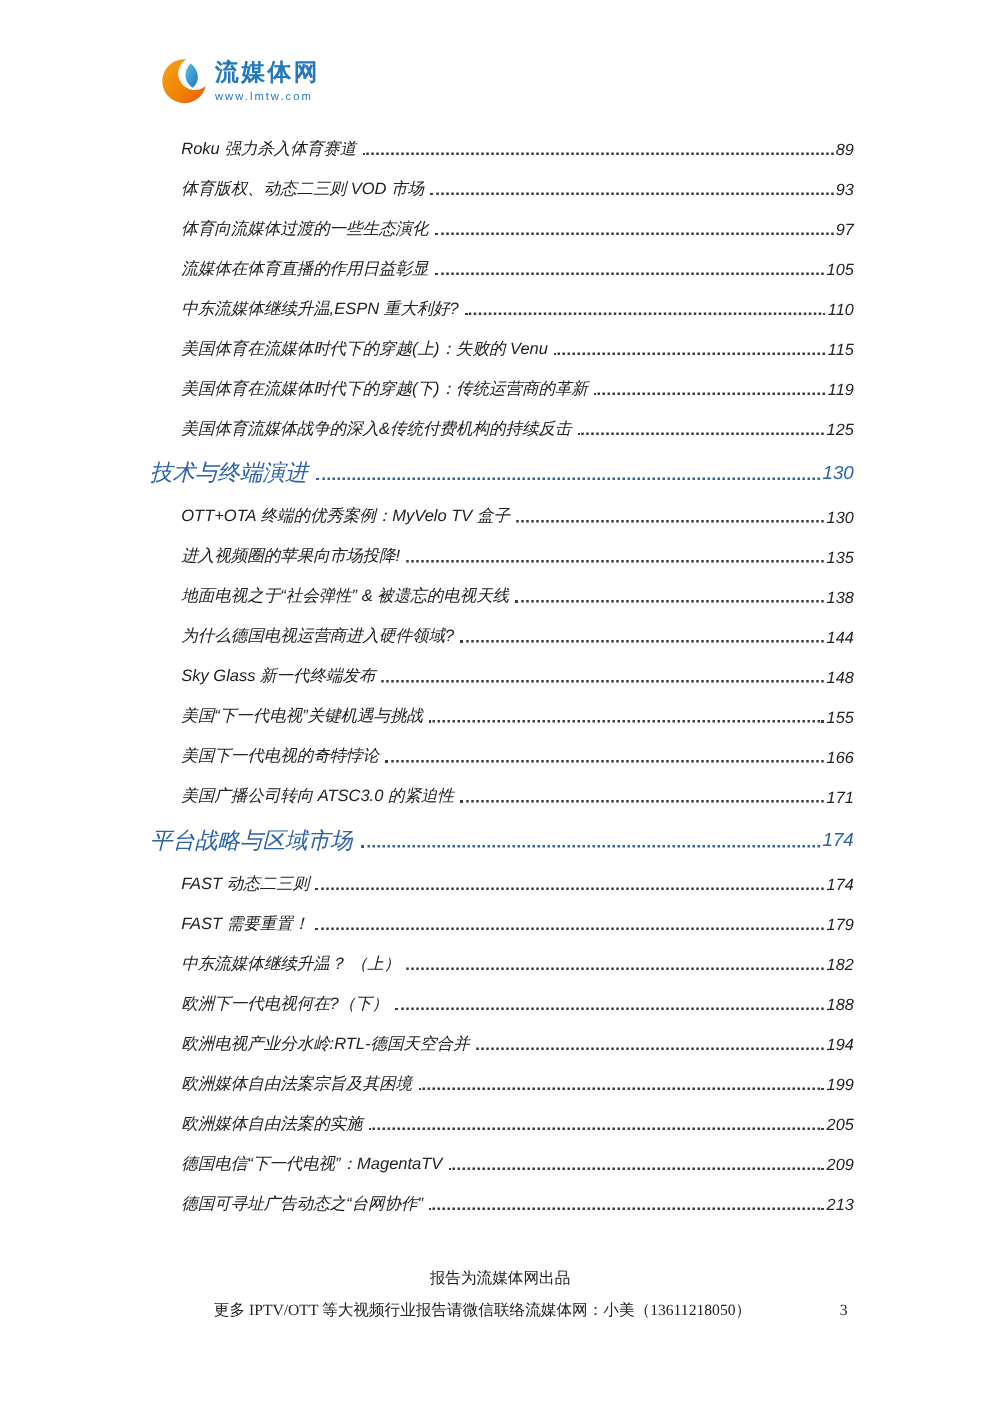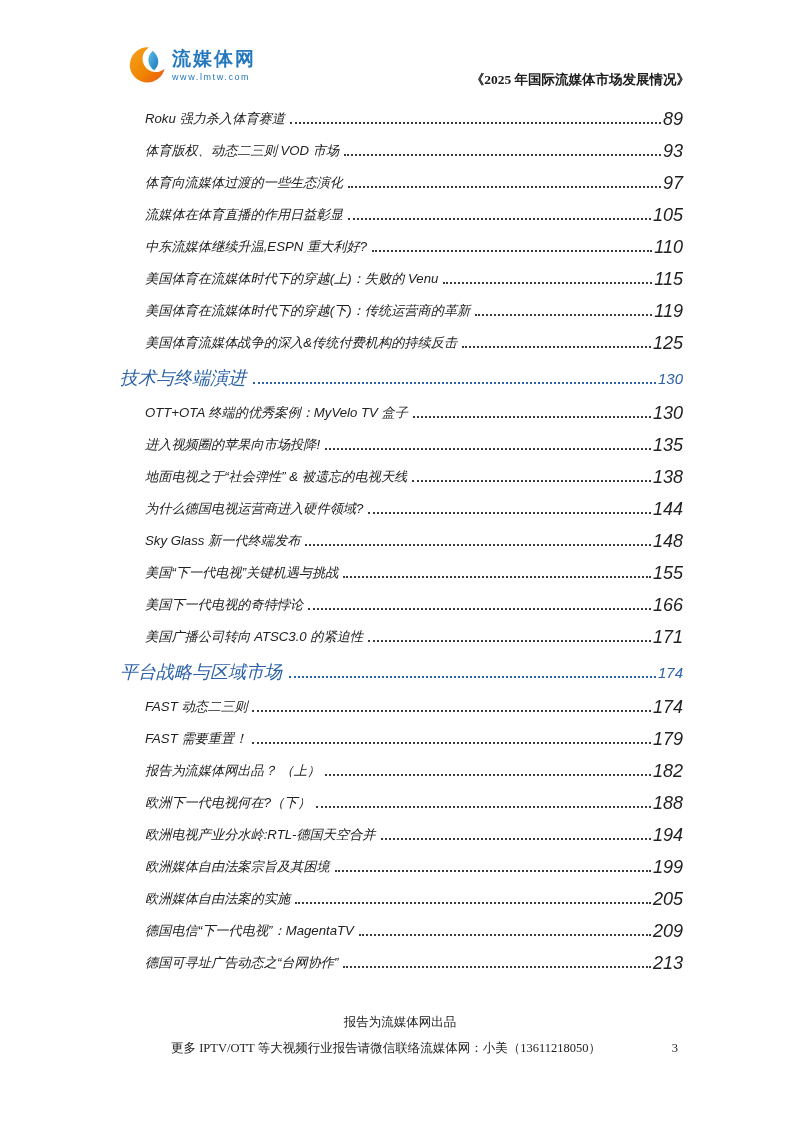--- a/index.html
+++ b/index.html
@@ -32,21 +32,21 @@
   .toc{position:absolute;left:120px;right:117px;top:103px;font-style:italic;}
   .toc-row{display:flex;align-items:center;width:100%;}
   .toc-row.lvl2{height:32px;padding-left:25px;font-size:13.2px;color:var(--entry-color);}
   .toc-row.lvl1{height:34px;margin:2px 0;font-size:18px;color:var(--heading-blue);}
   .toc-title{white-space:nowrap;line-height:1;}
   .leader{
     flex:1;min-width:12px;height:0;align-self:center;position:relative;top:4px;
     border-bottom:2px dotted var(--dot-color);margin:0 2px 0 5px;
   }
   .lvl1 .leader{border-bottom-color:var(--heading-blue);top:5px;margin-left:7px;}
-  .toc-page{white-space:nowrap;line-height:1;font-size:18px;}
+  .toc-page{white-space:nowrap;line-height:1;font-size:13px;}
   .lvl1 .toc-page{font-size:15px;}
   
   .footer{position:absolute;left:0;top:1010px;width:100%;
     font-family:"Liberation Serif","DejaVu Serif",serif;color:#222;}
   .footer-line1{text-align:center;font-size:12.5px;line-height:1;margin-top:6px;}
   .footer-line2-wrap{position:relative;margin-top:13px;height:16px;}
   .footer-line2{text-align:center;font-size:12.5px;line-height:1;transform:translateX(-14px);}
   .footer-pagenum{position:absolute;right:122px;top:0;font-size:12.5px;line-height:1;}
 </style>
 </head>
@@ -67,21 +67,20 @@
         </linearGradient>
       </defs>
       <path d="M22 1.5 A18.5 18.5 0 1 0 38.5 24 A14 14 0 1 1 22 1.5 Z" fill="url(#gO)"></path>
       <path d="M26 5 C33 11 34 20 27.5 25.5 C20.5 21 19 11.5 26 5 Z" fill="url(#gB)"></path>
     </svg>
     <div class="logo-text">
       <div class="logo-name">流媒体网</div>
       <div class="logo-url">www.lmtw.com</div>
     </div>
   </div>
-  <div class="doc-title">《2025 年国际流媒体市场发展情况》</div>
 </div>
 
 <div class="toc">
 
     <div class="toc-row lvl2">
       <span class="toc-title">Roku 强力杀入体育赛道</span>
       <span class="leader"></span>
       <span class="toc-page">89</span>
     </div>
 
@@ -194,21 +193,21 @@
       <span class="toc-page">174</span>
     </div>
 
     <div class="toc-row lvl2">
       <span class="toc-title">FAST 需要重置！ </span>
       <span class="leader"></span>
       <span class="toc-page">179</span>
     </div>
 
     <div class="toc-row lvl2">
-      <span class="toc-title">报告为流媒体网出品？ （上） </span>
+      <span class="toc-title">中东流媒体继续升温？ （上） </span>
       <span class="leader"></span>
       <span class="toc-page">182</span>
     </div>
 
     <div class="toc-row lvl2">
       <span class="toc-title">欧洲下一代电视何在?（下） </span>
       <span class="leader"></span>
       <span class="toc-page">188</span>
     </div>
 

